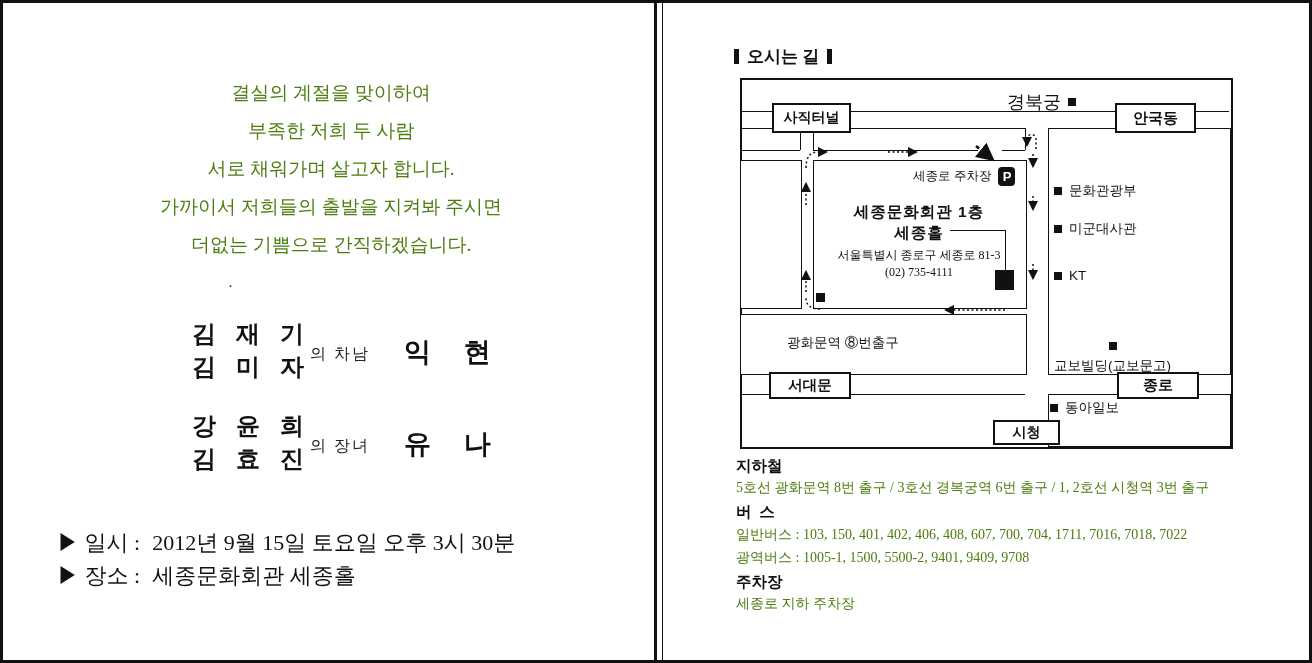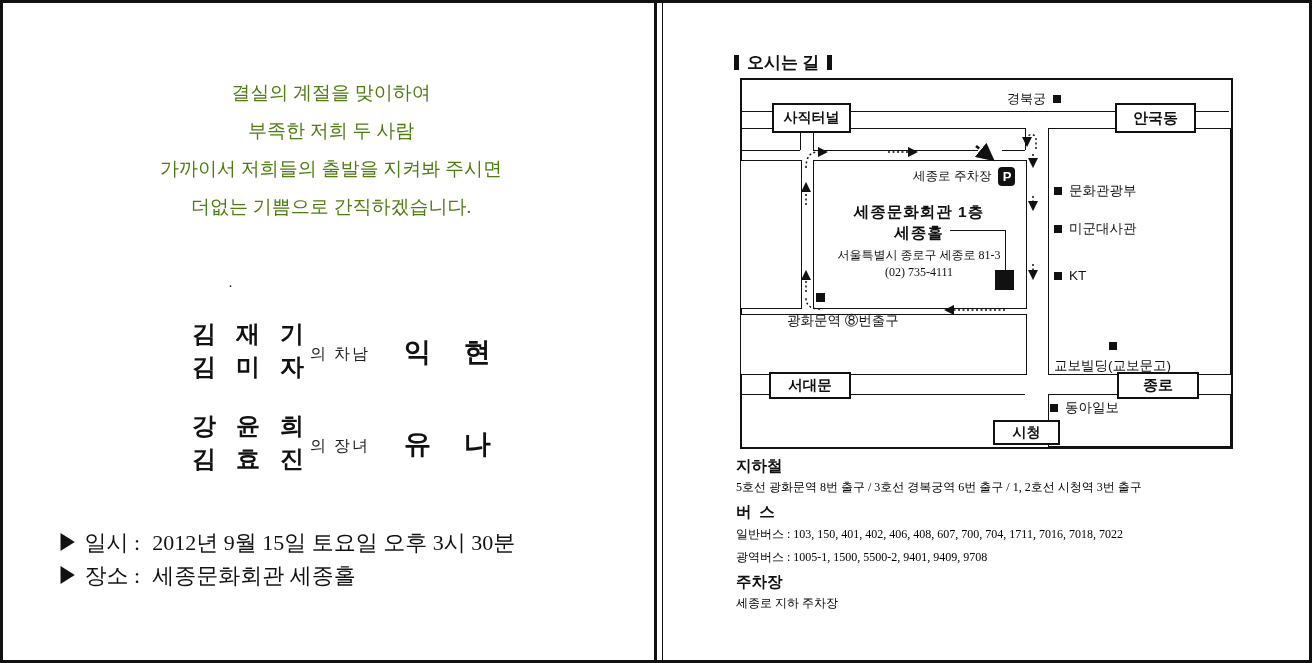--- a/index.html
+++ b/index.html
@@ -29,34 +29,35 @@
            font-family:"Liberation Sans", sans-serif;font-weight:bold;z-index:5;}
   .maplabel{font-family:"Liberation Sans", sans-serif;white-space:nowrap;}
   .lmrow{display:flex;align-items:center;gap:7px;font-family:"Liberation Sans", sans-serif;font-size:13.5px;}
   .sq{width:8px;height:8px;background:#111;flex:0 0 auto;}
   .pbox{width:17px;height:19px;background:#111;border-radius:4px;color:#fff;display:flex;align-items:center;
         justify-content:center;font-family:"Liberation Sans", sans-serif;font-weight:bold;font-size:13px;}
   .venue{left:813px;width:212px;text-align:center;}
   .bsq{background:#111;}
 
   
-  .dir-title{left:734px;top:45px;display:flex;align-items:center;font-weight:bold;font-size:17px;margin-top:6px;}
+  .dir-title{left:734px;top:45px;display:flex;align-items:center;font-weight:bold;font-size:17px;}
   .bar{width:5px;height:15px;background:#111;}
   .dir-title .t{margin:0 8px;}
   .info-h{left:736px;font-weight:bold;font-size:15.5px;white-space:pre-wrap;}
-  .info-l{left:736px;font-size:12px;white-space:pre-wrap;color:#000000;}
+  .info-l{left:736px;font-size:14px;white-space:pre-wrap;color:#4d7c0f;}
 </style>
 </head>
 <body>
 
 <div id="stage">
 
   <div class="abs poem">
     <div>결실의 계절을 맞이하여</div>
     <div>부족한 저희 두 사람</div>
+    <div>서로 채워가며 살고자 합니다.</div>
     <div>가까이서 저희들의 출발을 지켜봐 주시면</div>
     <div>더없는 기쁨으로 간직하겠습니다.</div>
   </div>
   <div class="abs poem-dot">·</div>
 
   <div class="abs parents" style="left:192px;top:318px;">
     <div>김 재 기</div>
     <div>김 미 자</div>
   </div>
   <div class="abs relation" style="left:310px;top:344px;">의 차남</div>
@@ -132,21 +133,21 @@
     <span>서대문</span>
   </div>
   <div class="abs roadbox" style="left:1117px;top:372px;width:78px;height:23px;font-size:15px;">
     <span>종로</span>
   </div>
   <div class="abs roadbox" style="left:993px;top:420px;width:63px;height:21px;font-size:14px;">
     <span>시청</span>
   </div>
 
   <div class="abs lmrow" style="left:1007px;top:90px;">
-    <span class="maplabel" style="font-size:13px;">경북궁</span>
+    <span class="maplabel" style="font-size:18px;">경북궁</span>
     <span class="sq"></span>
   </div>
 
   <div class="abs lmrow" style="left:1054px;top:182px;">
     <span class="sq"></span>
     <span>문화관광부</span>
   </div>
   <div class="abs lmrow" style="left:1054px;top:220px;">
     <span class="sq"></span>
     <span>미군대사관</span>
@@ -172,21 +173,21 @@
   <div class="abs venue maplabel" style="top:202px;font-weight:bold;font-size:15.5px;letter-spacing:1px;">세종문화회관 1층</div>
   <div class="abs venue maplabel" style="top:223px;font-weight:bold;font-size:15.5px;letter-spacing:1px;">세종홀</div>
   <div class="abs venue" style="top:247px;font-size:12px;">서울특별시 종로구 세종로 81-3</div>
   <div class="abs venue" style="top:265px;font-size:12px;">(02) 735-4111</div>
 
   <div class="abs hl" style="left:950px;top:230px;width:56px;"></div>
   <div class="abs vl" style="left:1005px;top:230px;height:41px;"></div>
   <div class="abs bsq" style="left:995px;top:270px;width:19px;height:20px;"></div>
   <div class="abs bsq" style="left:816px;top:293px;width:9px;height:9px;"></div>
 
-  <div class="abs maplabel" style="left:787px;top:312px;font-size:13.5px;">광화문역 ⑧번출구</div>
+  <div class="abs maplabel" style="left:787px;top:334px;font-size:13.5px;">광화문역 ⑧번출구</div>
 
   <div class="abs info-h" style="top:456px;">지하철</div>
   <div class="abs info-l" style="top:479px;">5호선 광화문역 8번 출구 / 3호선 경복궁역 6번 출구 / 1, 2호선 시청역 3번 출구</div>
   <div class="abs info-h" style="top:502px;">버  스</div>
   <div class="abs info-l" style="top:526px;">일반버스 : 103, 150, 401, 402, 406, 408, 607, 700, 704, 1711, 7016, 7018, 7022</div>
   <div class="abs info-l" style="top:549px;">광역버스 : 1005-1, 1500, 5500-2, 9401, 9409, 9708</div>
   <div class="abs info-h" style="top:572px;">주차장</div>
   <div class="abs info-l" style="top:595px;">세종로 지하 주차장</div>
 
   <div class="abs divider"></div>

